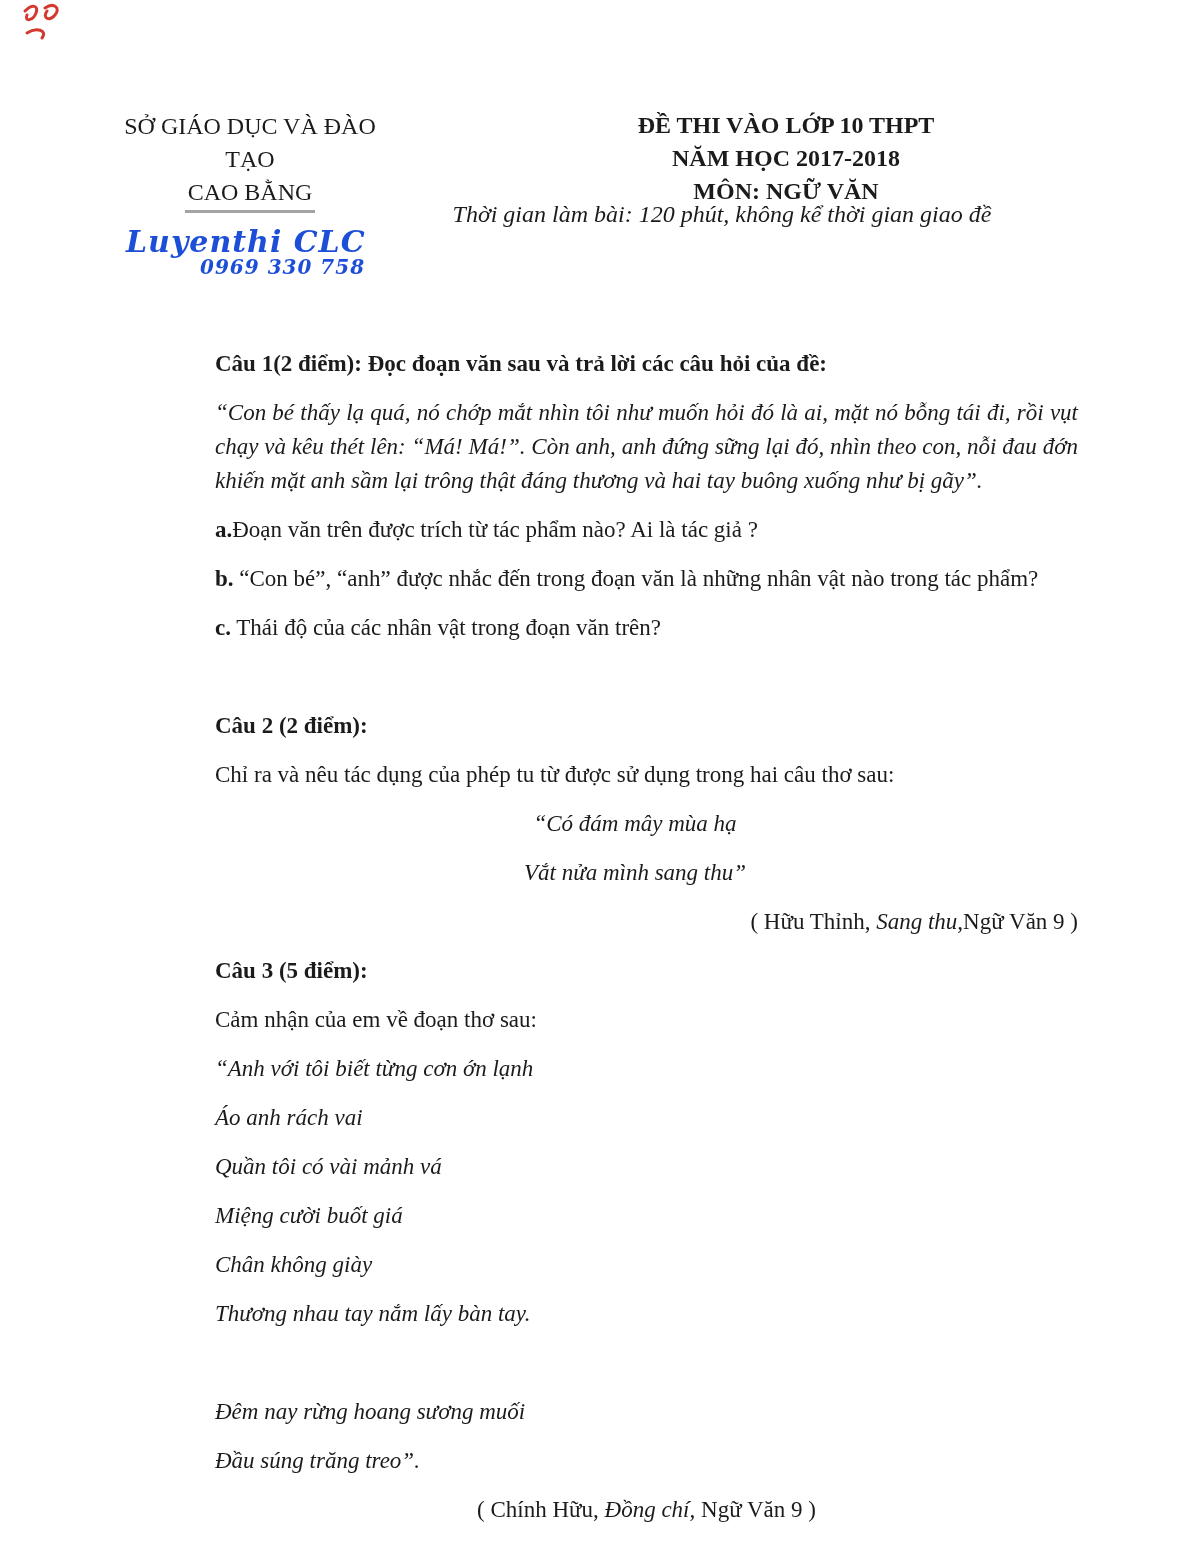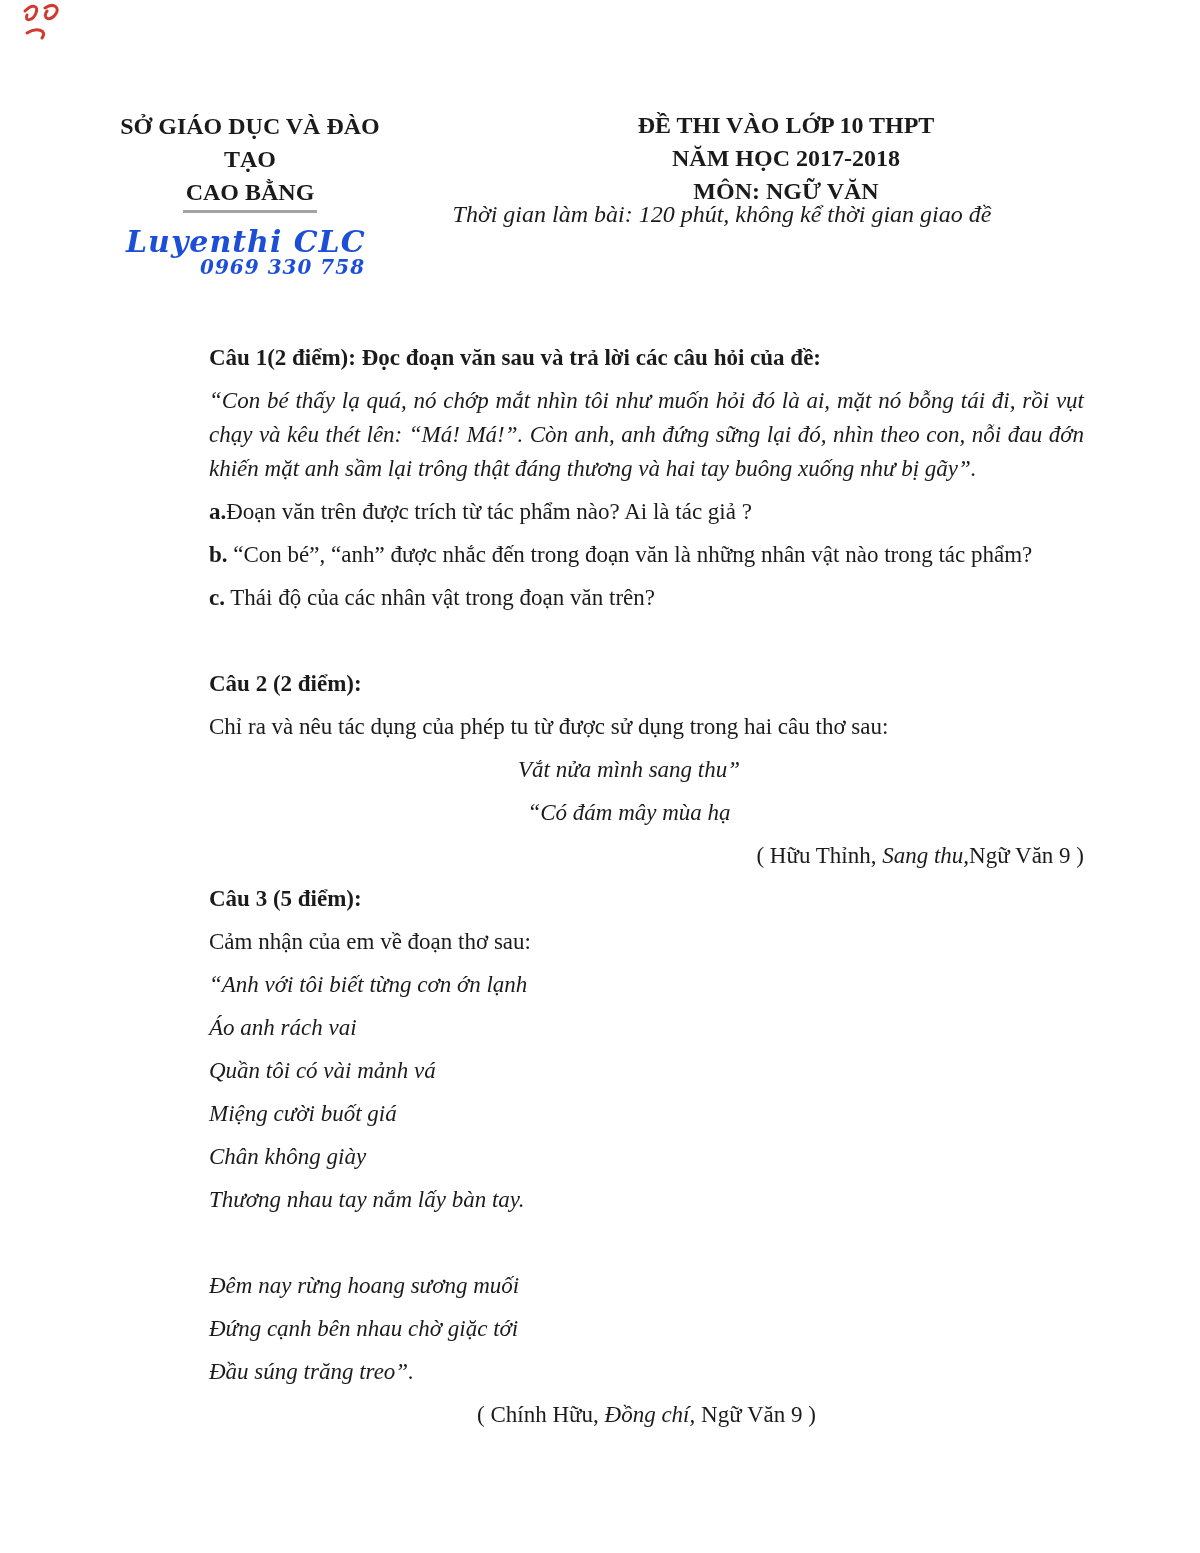--- a/index.html
+++ b/index.html
@@ -9,21 +9,21 @@
     background:#ffffff;
     font-family:"Liberation Serif", serif;
     color:#1b1b1b;
     overflow:hidden;
   }
   
   .corner-marks{position:absolute;left:18px;top:2px;color:#d23a30;}
   
   .header-left{
     position:absolute;left:97px;top:110px;width:306px;
-    text-align:center;font-weight:bold;font-size:24px;line-height:33px;
+    text-align:center;font-weight:normal;font-size:24px;line-height:33px;
   }
   .header-left .u{
     display:inline-block;border-bottom:3px solid #a3a3a3;padding:0 3px 1px 3px;
   }
   .header-right{
     position:absolute;left:486px;top:109px;width:600px;
     text-align:center;font-weight:bold;font-size:24px;line-height:33px;
   }
   .header-time{
     position:absolute;left:372px;top:199px;width:700px;
@@ -38,21 +38,21 @@
   .logo-phone{
     font-family:"DejaVu Serif", serif;
     font-weight:bold;font-style:italic;font-size:20px;line-height:22px;
     margin-left:74px;margin-top:-2px;letter-spacing:1px;
   }
   
   .doc{
     position:absolute;left:200px;top:332px;width:893px;
     font-size:23px;line-height:34px;
   }
-  .doc p, .doc div{margin:9px;padding:0;}
+  .doc p, .doc div{margin:15px;padding:0;}
   .b{font-weight:bold;}
   .i{font-style:italic;}
   .just{text-align:justify;}
   .blank{height:34px;}
   .verse{width:840px;text-align:center;font-style:italic;}
   .src2{text-align:right;}
   .src3{margin-left:265px;text-align:center;}
 </style>
 </head>
 <body>
@@ -90,32 +90,31 @@
     <div class="b">Câu 1(2 điểm): Đọc đoạn văn sau và trả lời các câu hỏi của đề:</div>
     <p class="i just">“Con bé thấy lạ quá, nó chớp mắt nhìn tôi như muốn hỏi đó là ai, mặt nó bỗng tái đi, rồi vụt chạy và kêu thét lên: “Má! Má!”. Còn anh, anh đứng sững lại đó, nhìn theo con, nỗi đau đớn khiến mặt anh sầm lại trông thật đáng thương và hai tay buông xuống như bị gãy”.</p>
     <div><span class="b">a.</span><span>Đoạn văn trên được trích từ tác phẩm nào? Ai là tác giả ?</span></div>
     <div class="just"><span class="b">b.</span><span> “Con bé”, “anh” được nhắc đến trong đoạn văn là những nhân vật nào trong tác phẩm?</span></div>
     <div><span class="b">c.</span><span> Thái độ của các nhân vật trong đoạn văn trên?</span></div>
 
     <div class="blank"></div>
 
     <div class="b">Câu 2 (2 điểm):</div>
     <div>Chỉ ra và nêu tác dụng của phép tu từ được sử dụng trong hai câu thơ sau:</div>
+    <div class="verse">“Có đám mây mùa hạ</div>
     <div class="verse">Vắt nửa mình sang thu”</div>
-    <div class="verse">“Có đám mây mùa hạ</div>
     <div class="src2"><span>( Hữu Thỉnh, </span><span class="i">Sang thu,</span><span>Ngữ Văn 9 )</span></div>
 
     <div class="b">Câu 3 (5 điểm):</div>
     <div>Cảm nhận của em về đoạn thơ sau:</div>
     <div class="i">“Anh với tôi biết từng cơn ớn lạnh</div>
     <div class="i">Áo anh rách vai</div>
     <div class="i">Quần tôi có vài mảnh vá</div>
     <div class="i">Miệng cười buốt giá</div>
     <div class="i">Chân không giày</div>
     <div class="i">Thương nhau tay nắm lấy bàn tay.</div>
     <div class="blank"></div>
     <div class="i">Đêm nay rừng hoang sương muối</div>
-    <div class="i">Đứng cạnh bên nhau chờ giặc tới</div>
     <div class="i">Đầu súng trăng treo”.</div>
     <div class="src3"><span>( Chính Hữu, </span><span class="i">Đồng chí,</span><span> Ngữ Văn 9 )</span></div>
 
   </div>
 </div>
 
 </body></html>

